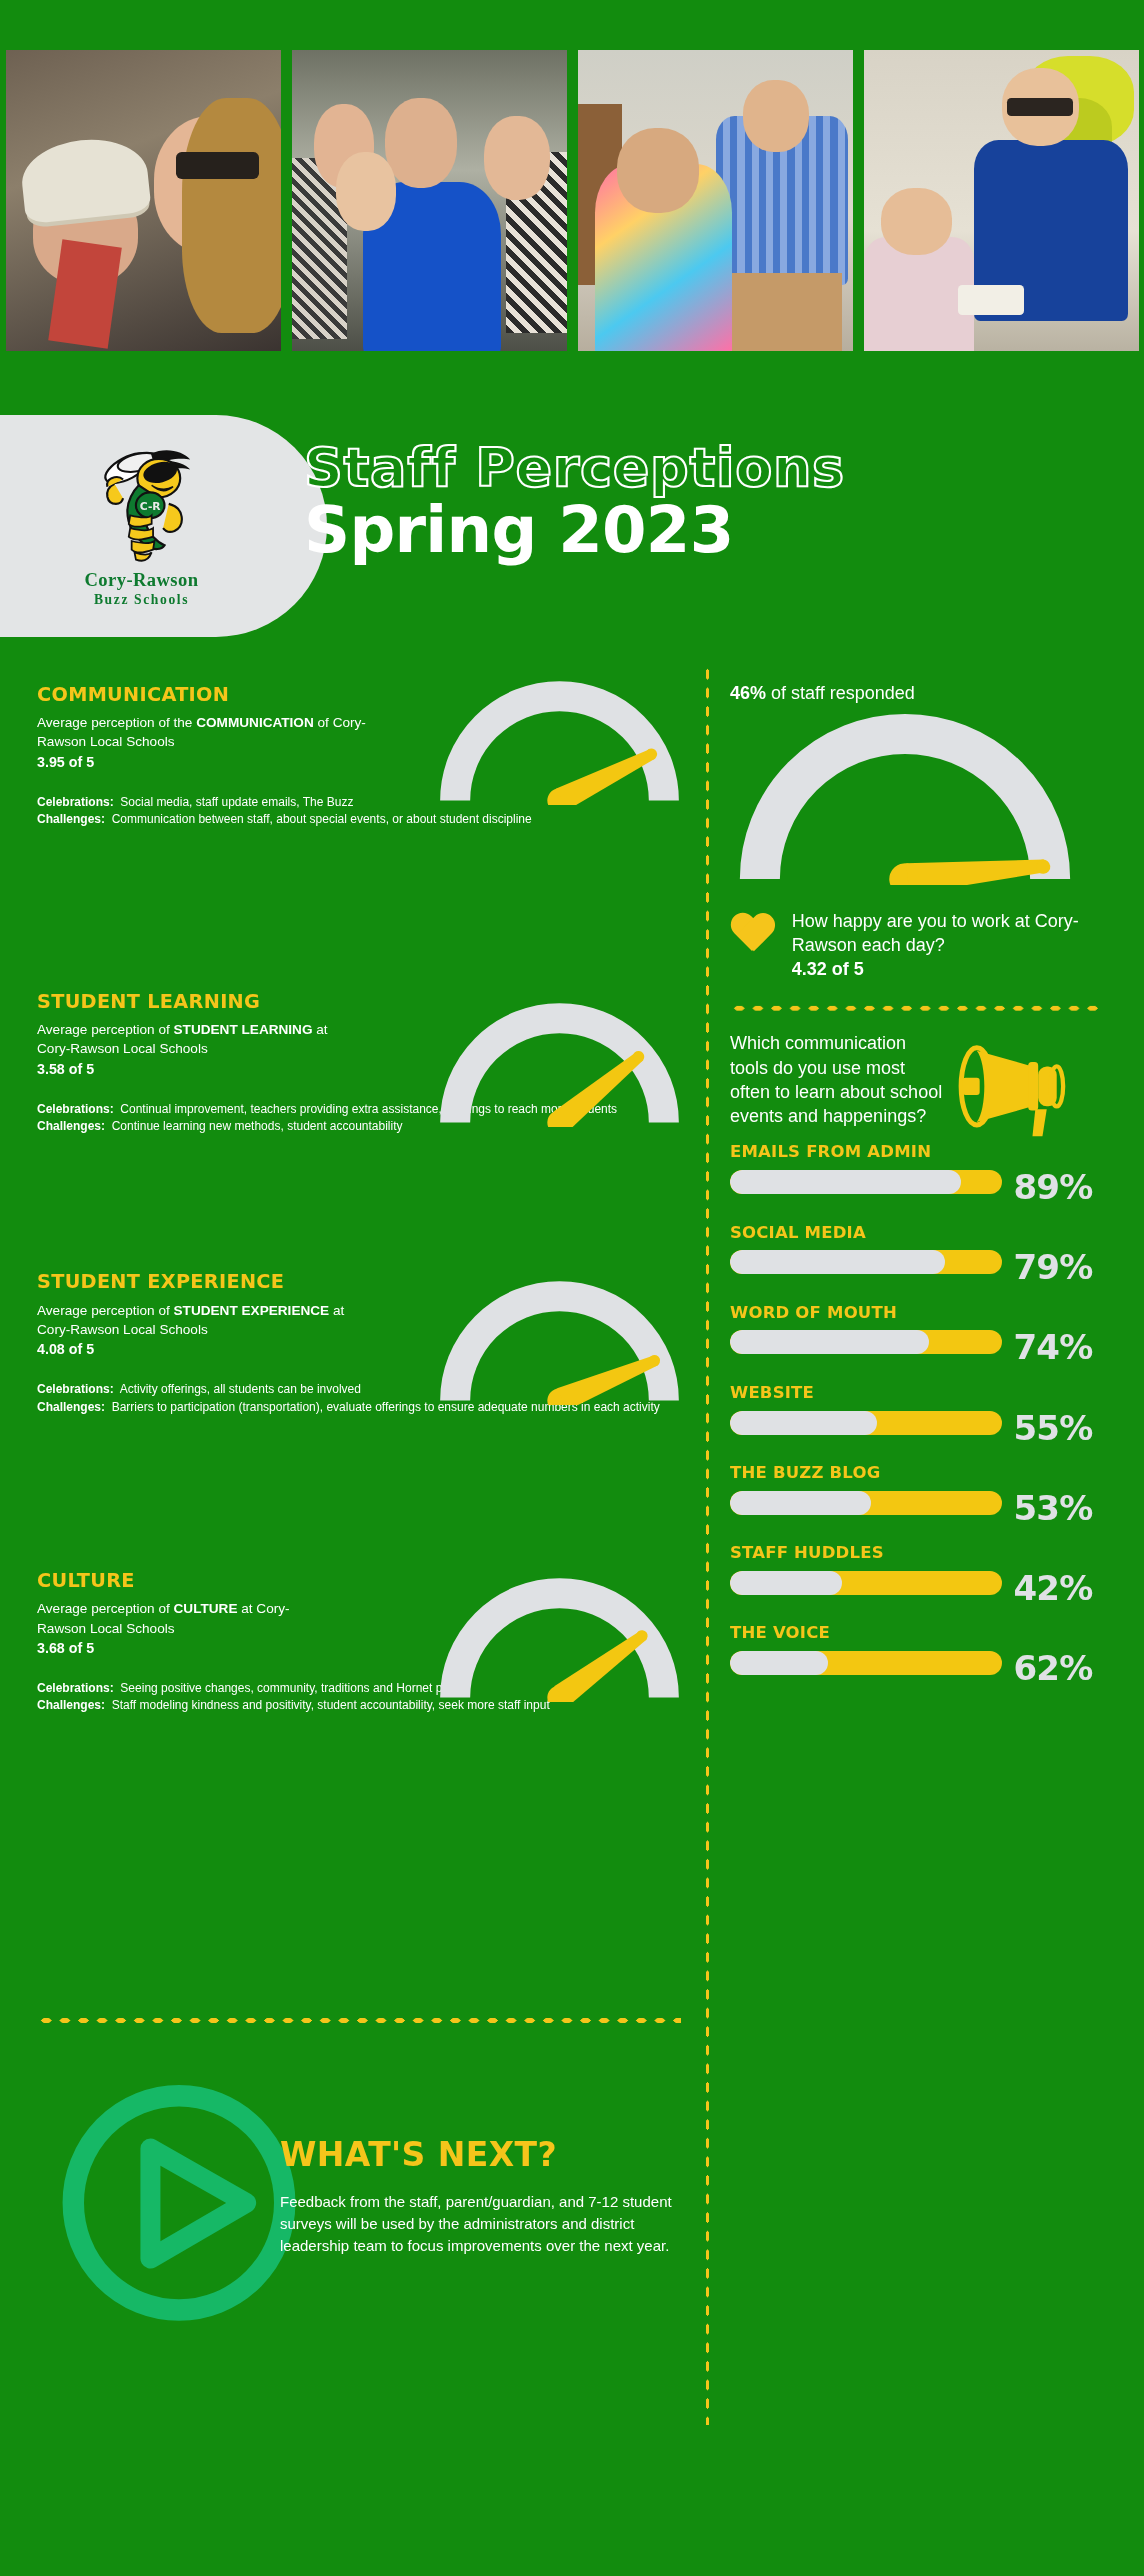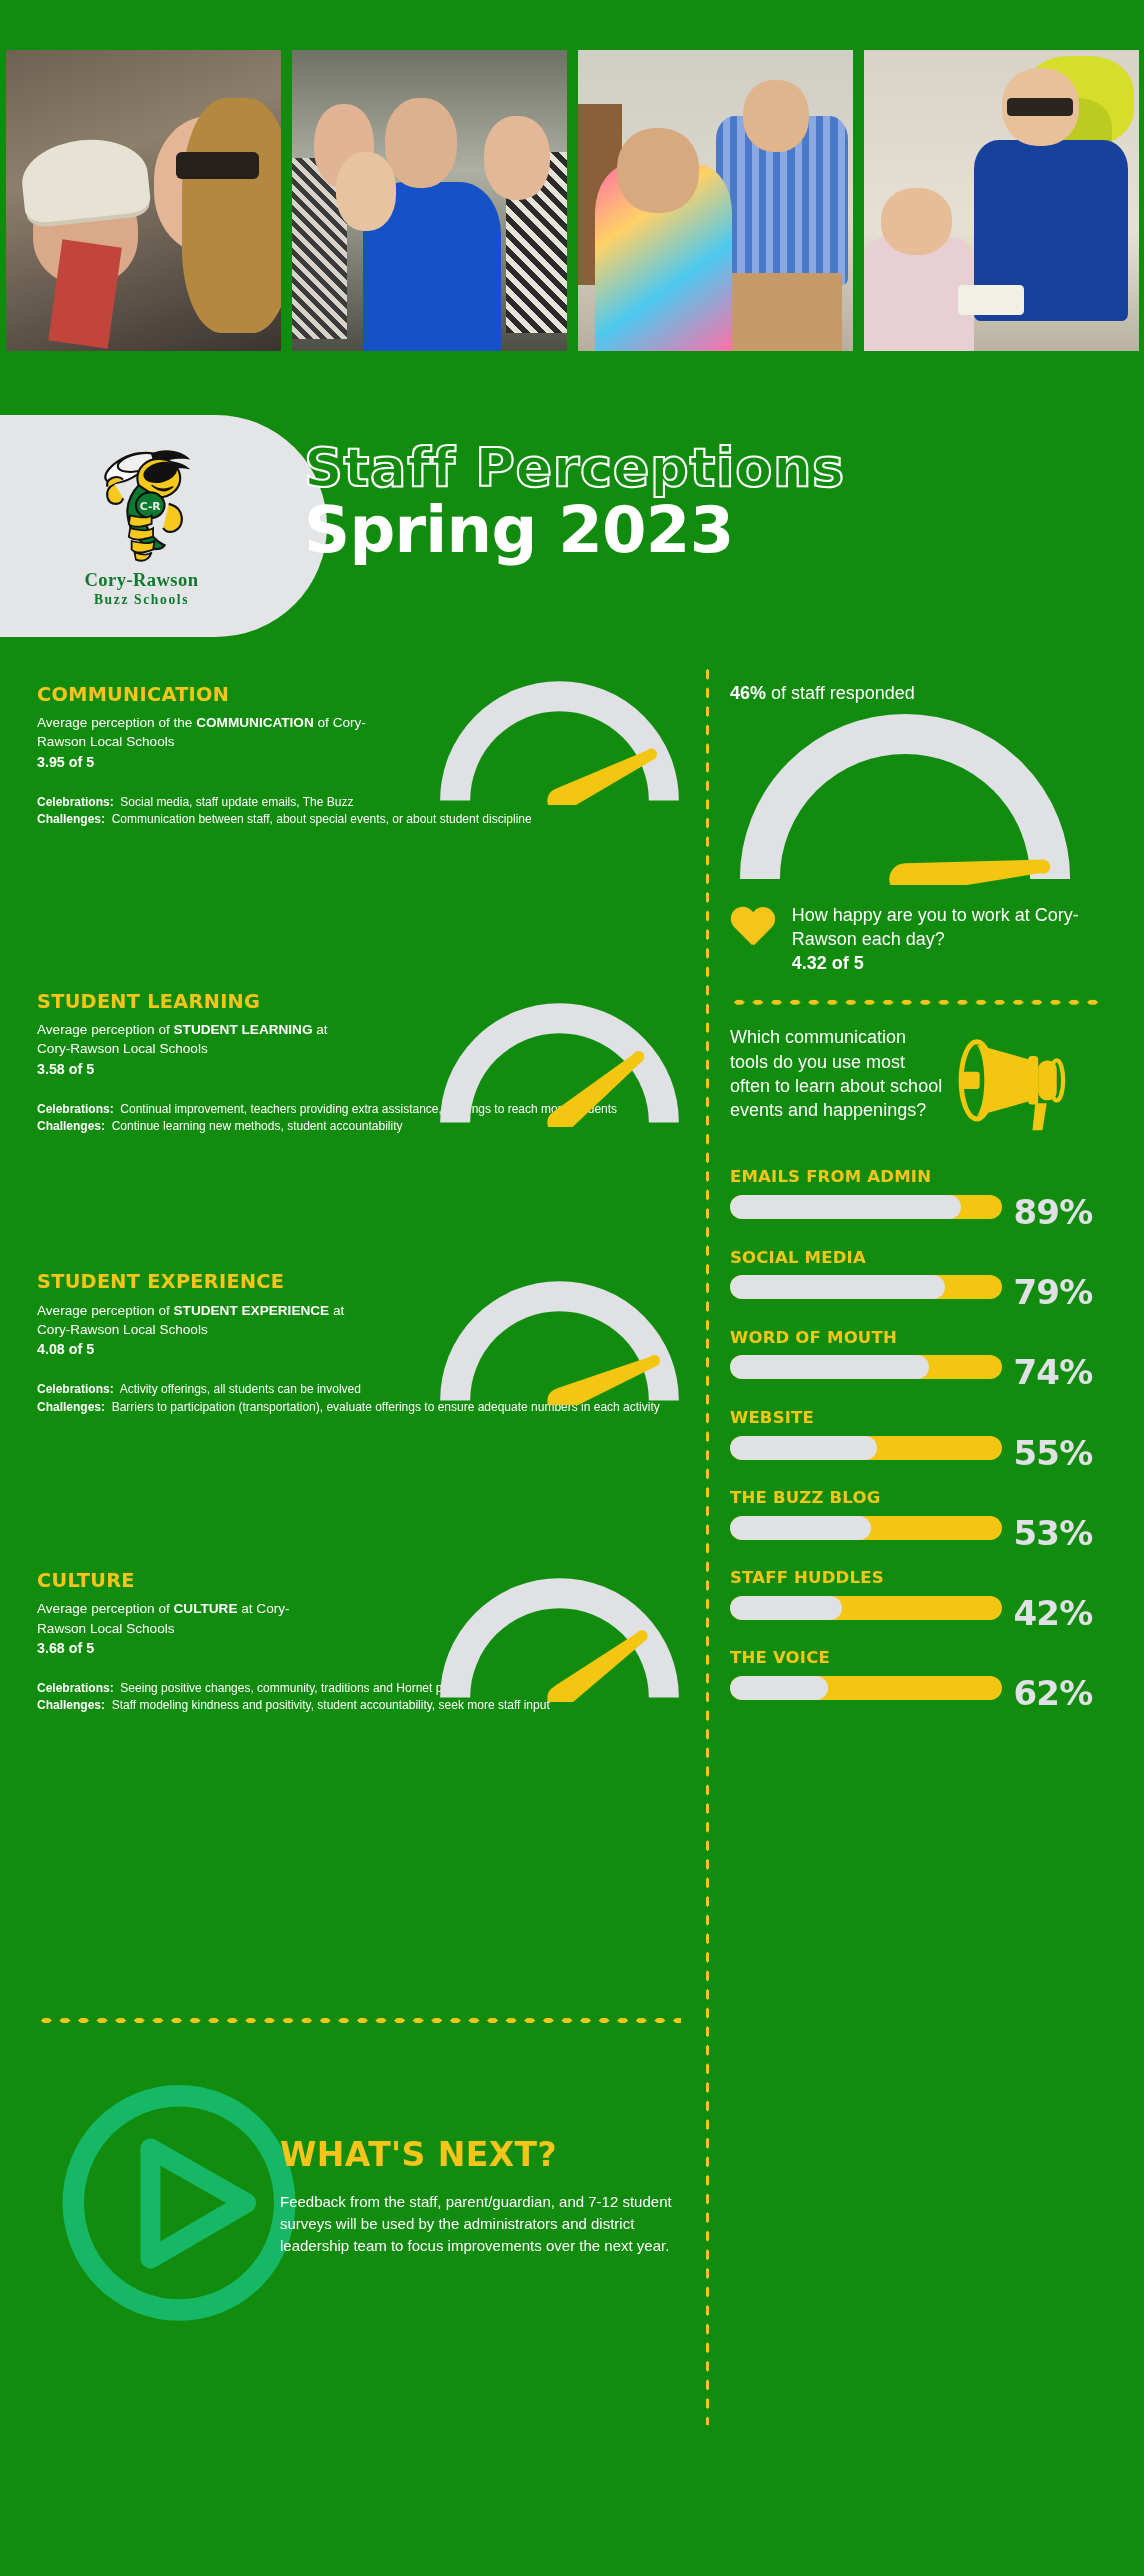--- a/index.html
+++ b/index.html
@@ -91,38 +91,38 @@
   .notes b{font-weight:bold;}
 
   .gauge{position:absolute;right:0;top:0;width:243px;height:129px;}
   .gauge svg{display:block;}
 
   
   .responded{color:#ffffff;font-size:18px;margin-bottom:8.6px;}
   .responded b{font-weight:bold;}
   .gauge-big{width:336px;height:172px;margin-left:7.2px;}
 
-  .happy-row{display:flex;align-items:flex-start;gap:15.7px;margin-top:19px;}
+  .happy-row{display:flex;align-items:flex-start;gap:15.7px;margin-top:25px;}
   .heart{width:46px;height:42px;position:relative;flex:0 0 auto;margin-top:4.3px;}
   .heart::before,.heart::after{content:"";position:absolute;top:0;width:23.6px;height:37px;background:#f5c51b;border-radius:23.6px 23.6px 0 0;}
   .heart::before{left:22px;transform:rotate(-45deg);transform-origin:0 100%;}
   .heart::after{left:0;transform:rotate(45deg);transform-origin:100% 100%;}
   .happy-txt{color:#ffffff;font-size:18px;line-height:1.33;}
   .happy-score{font-weight:bold;font-size:18px;color:#fff;margin-top:1.4px;}
 
   .rdots{width:372px;height:8.6px;margin:24px 0 18.6px 0;
     background-image:radial-gradient(#f5c51b 38%, rgba(0,0,0,0) 40%);
     background-size:18.6px 8.6px;background-repeat:repeat-x;}
 
   .q-row{display:flex;align-items:flex-start;}
   .q-txt{color:#ffffff;font-size:18px;line-height:1.36;width:215px;}
   .mega{width:129px;height:107px;margin-left:2.9px;margin-top:4.3px;flex:0 0 auto;}
 
   
-  .bars{margin-top:31px;}
+  .bars{margin-top:0;}
   .bar-item{margin-bottom:18.6px;}
   .bar-label{color:#f5c51b;font-size:16.5px;font-weight:bold;letter-spacing:0.2px;font-family:"DejaVu Sans", sans-serif;margin-bottom:8.6px;}
   .bar-row{display:flex;gap:11.4px;}
   .track{width:272px;height:24px;border-radius:12px;background:#f3c711;overflow:hidden;position:relative;}
   .fillgray{height:24px;background:#dfe1e4;border-radius:12px;}
   .pct{color:#dfe1e4;font-size:34px;font-weight:bold;line-height:1;font-family:"DejaVu Sans", sans-serif;letter-spacing:-0.7px;}
 
   
   .wnext{position:absolute;left:37px;top:2051px;width:644px;height:401px;}
   .play{position:absolute;left:21.5px;top:29px;width:250px;height:250px;}

